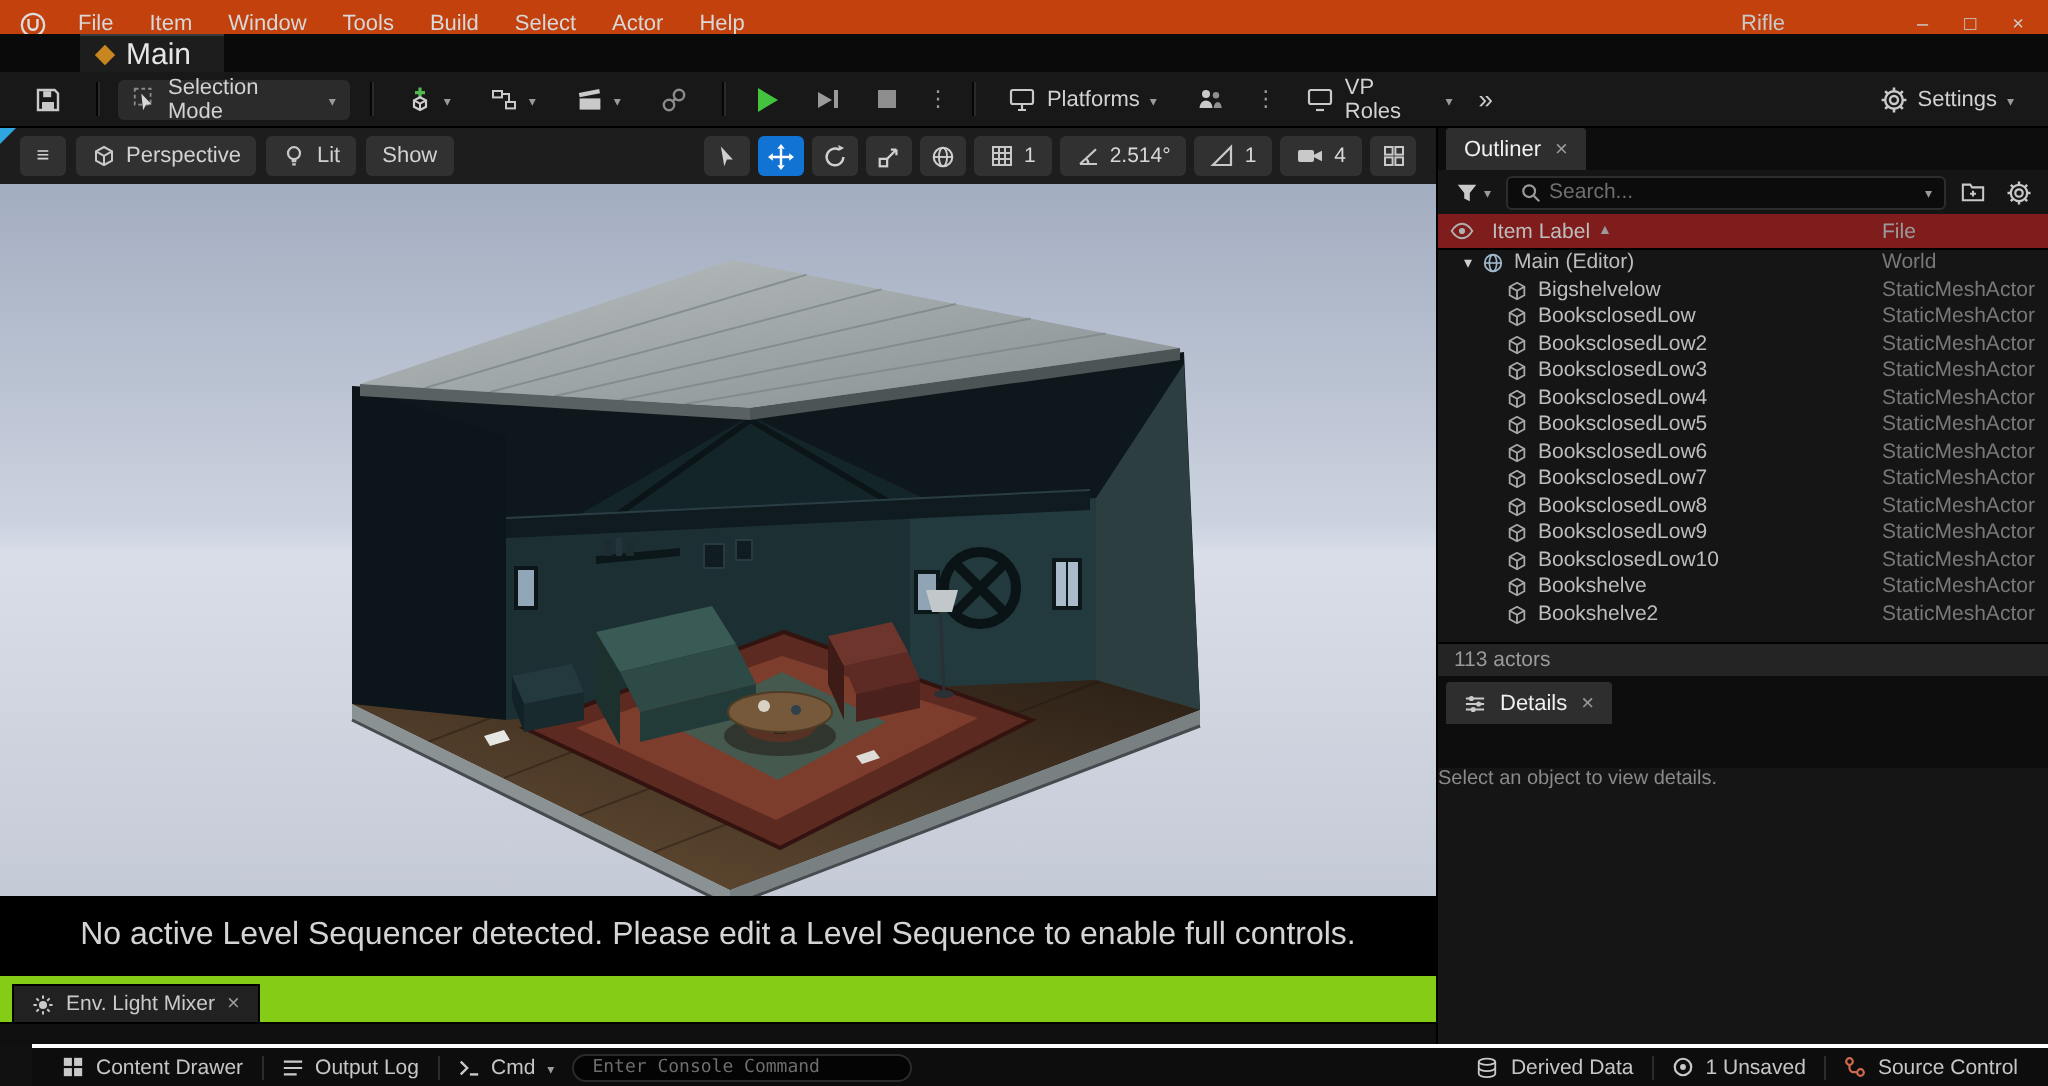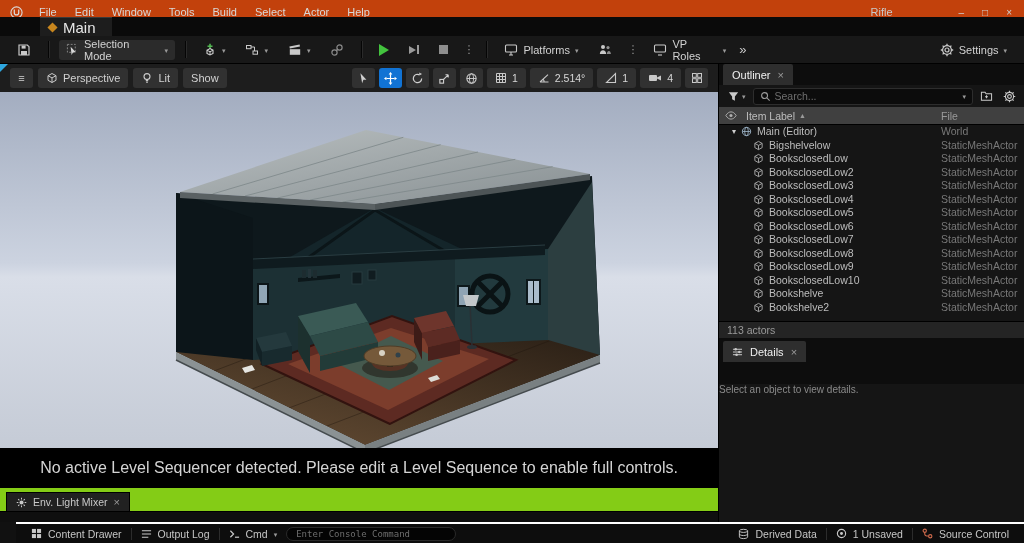--- a/index.html
+++ b/index.html
@@ -62,21 +62,21 @@
   .tab-close { font-size:11px; color:#9a9a9a; }
 
   
   .panel-tabs { height:21px; background:#0d0d0d; display:flex; align-items:flex-end; }
   .panel-tab { height:21px; display:flex; align-items:center; gap:7px; padding:0 9px; background:#2e2e2e; font-size:11px; color:#f0f0f0; border-radius:2px 2px 0 0; margin-left:4px; }
   .search-row { height:22px; display:flex; align-items:center; gap:4px; padding:0 5px; background:#151515; }
   .sq-btn { display:flex; align-items:center; gap:2px; background:transparent; border-radius:3px; padding:2px 3px; }
   .search-box { flex:1; display:flex; align-items:center; gap:4px; background:#0c0c0c; border:1px solid #2d2d2d; border-radius:3px; height:17px; padding:0 6px; }
   .search-box input { flex:1; background:transparent; border:none; outline:none; color:#c2c2c2; font-size:10.5px; font-family:inherit; min-width:0; }
   .search-box input::placeholder { color:#6f6f6f; }
-  .o-header { position:relative; height:18px; background:#404040; border-bottom:1px solid #000; display:flex; align-items:center; font-size:10.5px; color:#bdbdbd; padding-left:6px; }
+  .o-header { position:relative; height:18px; background:#7f1d1d; border-bottom:1px solid #000; display:flex; align-items:center; font-size:10.5px; color:#bdbdbd; padding-left:6px; }
   .o-header .hlabel { margin-left:9px; }
   .sort-ic { font-size:7px; color:#9a9a9a; margin-left:4px; }
   .o-header .htype { position:absolute; left:222px; color:#9a9a9a; }
   .o-rows { height:196px; overflow:hidden; background:#151515; }
   .o-row { position:relative; height:13.5px; display:flex; align-items:center; gap:5px; font-size:10.5px; color:#bdbdbd; line-height:13.5px; }
   .o-row.root { padding-left:13px; }
   .o-row.child { padding-left:34px; }
   .o-type { position:absolute; left:222px; color:#787878; }
   .expander { font-size:8px; color:#cfcfcf; }
   .actors-bar { height:17px; background:#242424; border-top:1px solid #000; display:flex; align-items:center; padding-left:8px; font-size:10.5px; color:#9a9a9a; }
@@ -104,21 +104,21 @@
     <span class="logo ic">
       <svg width="13" height="13" viewBox="0 0 14 14">
           <circle cx="7" cy="7" r="6" fill="none" stroke="#dcdcdc" stroke-width="1.2"></circle>
           <path d="M4.6 3.8v3.4a2.4 2.4 0 0 0 4.8 0V3.8" fill="none" stroke="#dcdcdc" stroke-width="1.3"></path>
         </svg>
     </span>
     <div style="display:flex;">
 
         <span class="menu-item">File</span>
 
-        <span class="menu-item">Edit</span>
+        <span class="menu-item">Item</span>
 
         <span class="menu-item">Window</span>
 
         <span class="menu-item">Tools</span>
 
         <span class="menu-item">Build</span>
 
         <span class="menu-item">Select</span>
 
         <span class="menu-item">Actor</span>

